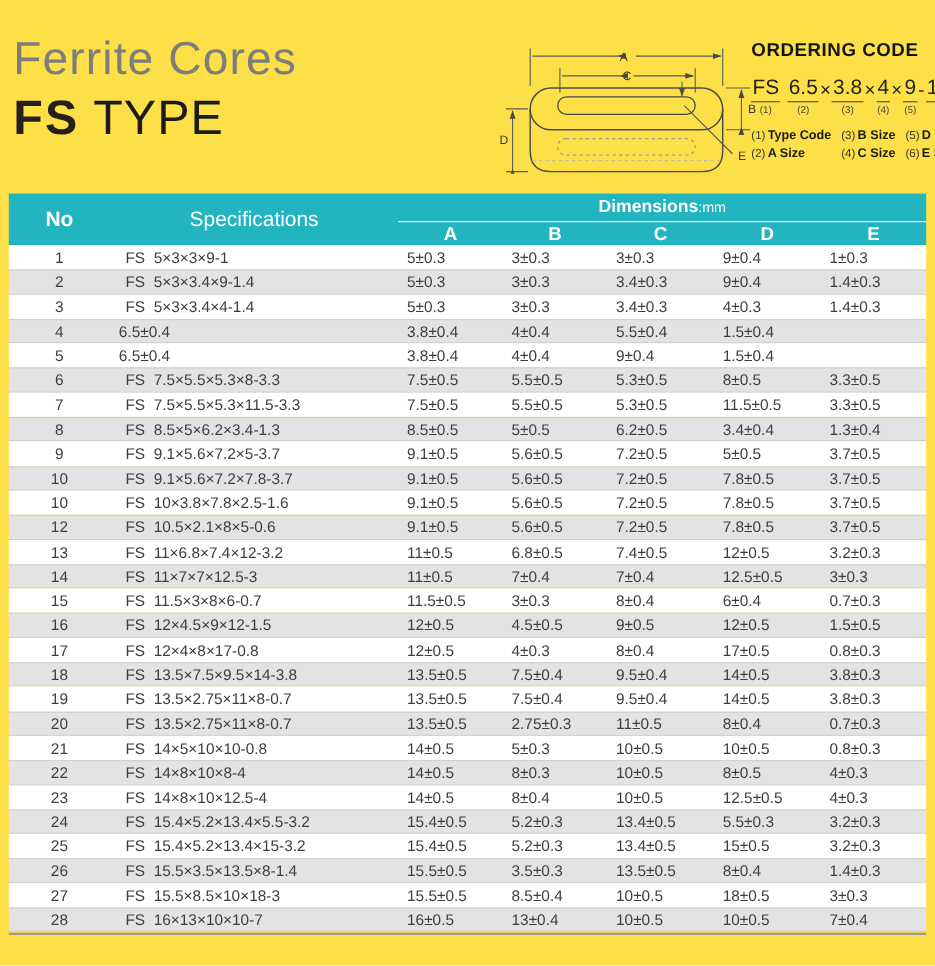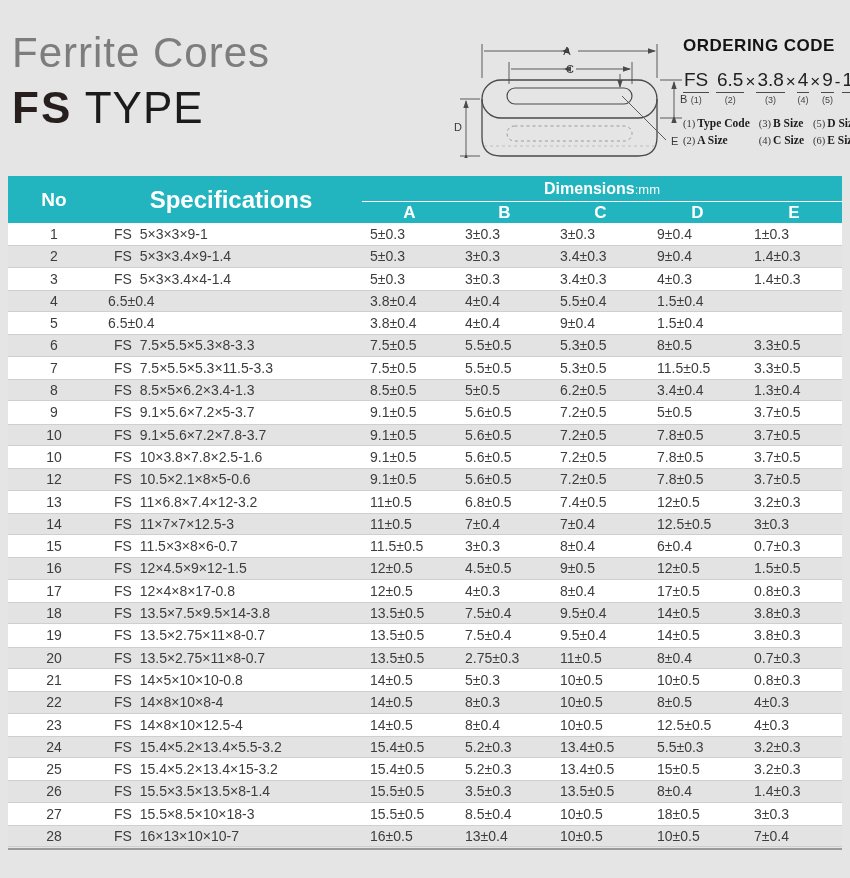--- a/index.html
+++ b/index.html
@@ -1,44 +1,44 @@
 <!DOCTYPE html>
 <html><head>
 <meta charset="utf-8">
 <style>
   html,body{margin:0;padding:0;background:#ffffff;}
   body{width:850px;height:878px;font-family:"Liberation Sans",sans-serif;position:relative;overflow:hidden;color:#333;}
-  .page{position:relative;width:850px;height:878px;background:#e5e5e5;}
+  .page{position:relative;width:850px;height:878px;background:#fde047;}
 
   
   .title-block{position:absolute;left:12px;top:30px;}
   .title-main{font-size:42px;color:#7d7d7d;letter-spacing:1px;line-height:1.1;}
   .title-sub{margin-top:8px;font-size:44px;line-height:1.1;color:#1b1b1b;letter-spacing:1px;}
   .title-sub .fs{font-weight:800;color:#261f1d;letter-spacing:2px;}
   .title-sub .type{font-weight:400;}
 
   .diagram{position:absolute;left:452px;top:18px;width:240px;height:140px;}
   .diagram svg{display:block;}
   .dim-label{font-size:11px;fill:#3a3a3a;font-family:"Liberation Sans",sans-serif;}
 
   .ordering{position:absolute;left:683px;top:36px;width:162px;}
   .oc-head{font-size:17px;font-weight:700;color:#141414;letter-spacing:.5px;}
   .oc-code{margin-top:14px;display:flex;align-items:flex-start;}
   .pcol{display:flex;flex-direction:column;align-items:center;}
   .ptext{font-size:19px;color:#222;border-bottom:1.5px solid #4a4a4a;padding:0 1px 1px;line-height:1.1;}
   .pmark{font-size:9px;color:#444;margin-top:2px;}
   .psep{font-size:17px;color:#222;padding:1px 1px 0;line-height:1.3;}
-  .oc-legend{margin-top:12px;display:grid;grid-template-rows:repeat(2,auto);grid-auto-flow:column;column-gap:9px;row-gap:5px;font-size:11.5px;font-weight:700;color:#1c1c1c;white-space:nowrap;font-family:Liberation Serif, serif;}
+  .oc-legend{margin-top:12px;display:grid;grid-template-rows:repeat(2,auto);grid-auto-flow:column;column-gap:9px;row-gap:5px;font-size:11.5px;font-weight:700;color:#1c1c1c;white-space:nowrap;}
   .legend-item .lnum{font-weight:400;color:#333;margin-right:2px;font-size:10.5px;}
 
   
   .spec-table{position:absolute;left:8px;top:176px;width:834px;}
   .thead{background:#22b5bf;color:#fff;height:47px;display:flex;box-sizing:border-box;}
   .th-no{width:92px;display:flex;align-items:center;justify-content:center;font-size:19px;font-weight:700;}
-  .th-spec{width:262px;display:flex;align-items:center;justify-content:center;font-size:24px;font-weight:700;}
+  .th-spec{width:262px;display:flex;align-items:center;justify-content:center;font-size:19px;font-weight:400;}
   .th-dims{flex:1;display:flex;flex-direction:column;justify-content:center;}
   .dims-title{text-align:center;font-size:16px;font-weight:700;line-height:1.2;padding-top:3px;}
   .dims-title .unit{font-weight:400;font-size:13px;}
   .dims-rule{height:1px;background:#ffffff;margin:3px 0 0 0;}
   .dims-letters{display:grid;grid-template-columns:95px 95px 97px 97px 1fr;height:26px;align-items:center;}
   .dim-letter{text-align:center;font-size:17px;font-weight:700;}
 
   .tbody{width:834px;}
   .trow{display:grid;grid-template-columns:92px 262px 95px 95px 97px 97px 1fr;height:22.3px;line-height:22.3px;font-size:14px;color:#3d3d3d;box-sizing:border-box;background:#fff;}
   .trow.alt{background:#e3e3e3;border-top:1px solid #cfcfcf;border-bottom:1px solid #cfcfcf;line-height:20.3px;}

